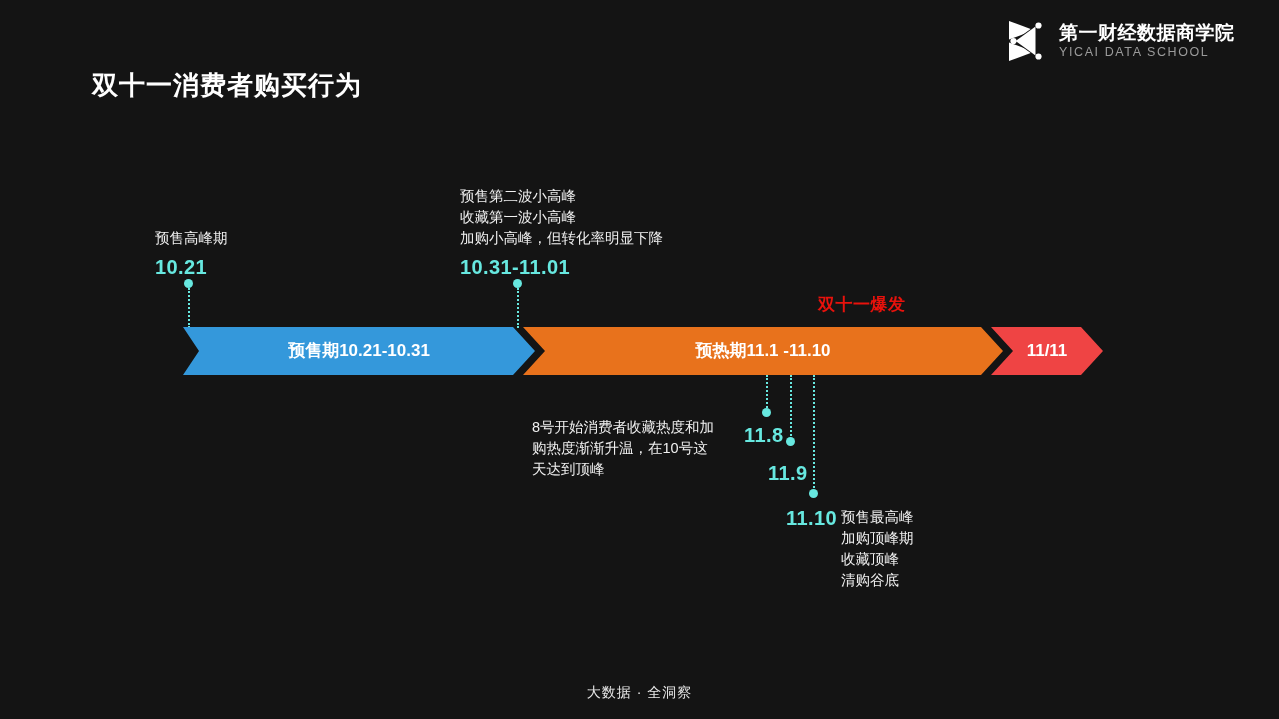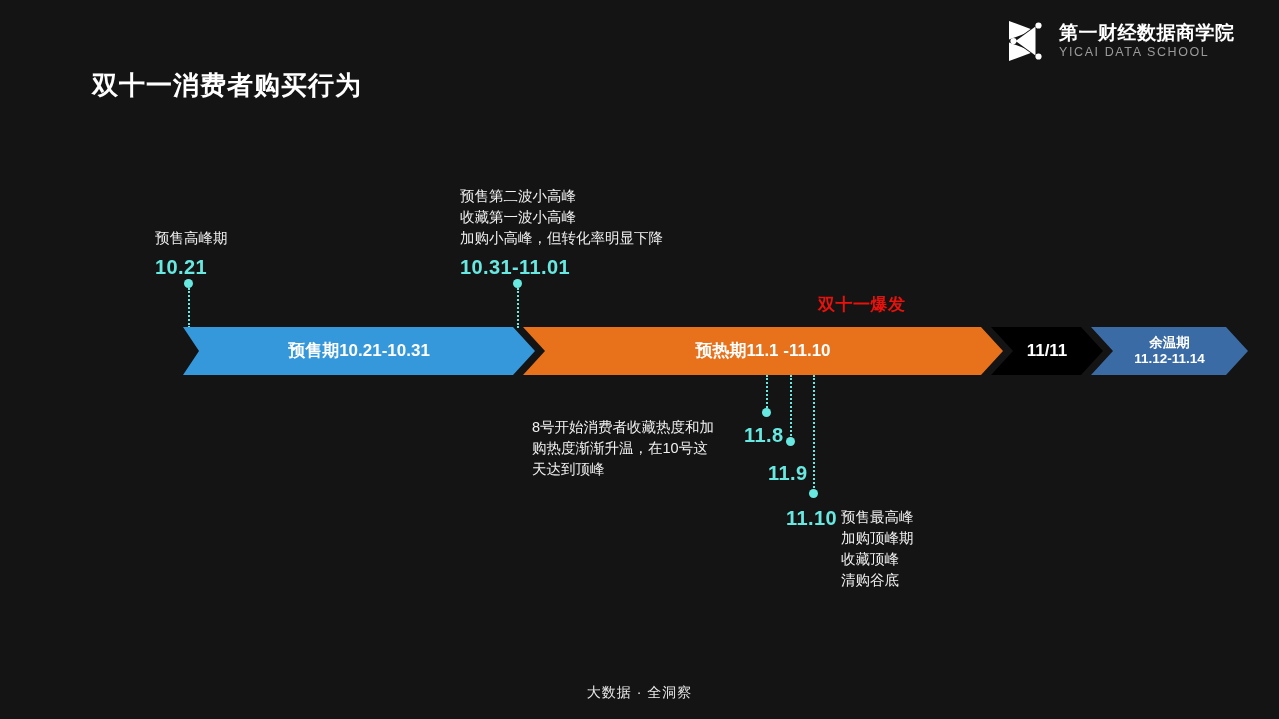--- a/index.html
+++ b/index.html
@@ -36,21 +36,21 @@
   #timeline { position: absolute; left: 183px; top: 327px; width: 865px; height: 48px; }
   .seg { position: absolute; top: 0; height: 48px; display: flex; align-items: center; justify-content: center; }
   .seg-label { color: #ffffff; font-weight: bold; text-align: center; line-height: 1.15; white-space: pre-line; position: relative; z-index: 2; }
 
   
   .chev-first { clip-path: polygon(0 0, calc(100% - 22px) 0, 100% 50%, calc(100% - 22px) 100%, 0 100%, 16px 50%); }
   .chev-mid   { clip-path: polygon(0 0, calc(100% - 22px) 0, 100% 50%, calc(100% - 22px) 100%, 0 100%, 22px 50%); }
 
   #seg-presale { left: 0px;   width: 352px; background: #3498db; }
   #seg-warmup  { left: 340px; width: 480px; background: #e8721c; }
-  #seg-peak    { left: 808px; width: 112px; background: #000000; }
+  #seg-peak    { left: 808px; width: 112px; background: #ef4444; }
   #seg-after   { left: 908px; width: 157px; background: #3a6ba5; }
 
   #seg-presale .seg-label { font-size: 17px; }
   #seg-warmup  .seg-label { font-size: 17px; }
   #seg-peak    .seg-label { font-size: 17px; }
   #seg-after   .seg-label { font-size: 13.5px; }
 
   
   #burst-label {
     position: absolute; left: 818px; top: 293px;
@@ -105,24 +105,20 @@
   <div id="timeline">
     <div class="seg chev-first" id="seg-presale">
       <span class="seg-label">预售期10.21-10.31</span>
     </div>
     <div class="seg chev-mid" id="seg-warmup">
       <span class="seg-label">预热期11.1 -11.10</span>
     </div>
     <div class="seg chev-mid" id="seg-peak">
       <span class="seg-label">11/11</span>
     </div>
-    <div class="seg chev-mid" id="seg-after">
-      <span class="seg-label">余温期
-11.12-11.14</span>
-    </div>
   </div>
 
   <div class="ann-text" style="left:532px; top:417px;">8号开始消费者收藏热度和加
 购热度渐渐升温，在10号这
 天达到顶峰</div>
 
   <div class="conn" style="left:766px; top:375px; height:36px;"></div>
   <div class="dot" style="left:762px; top:408px;"></div>
   <div class="ann-date" style="left:744px; top:424px;">11.8</div>
 

